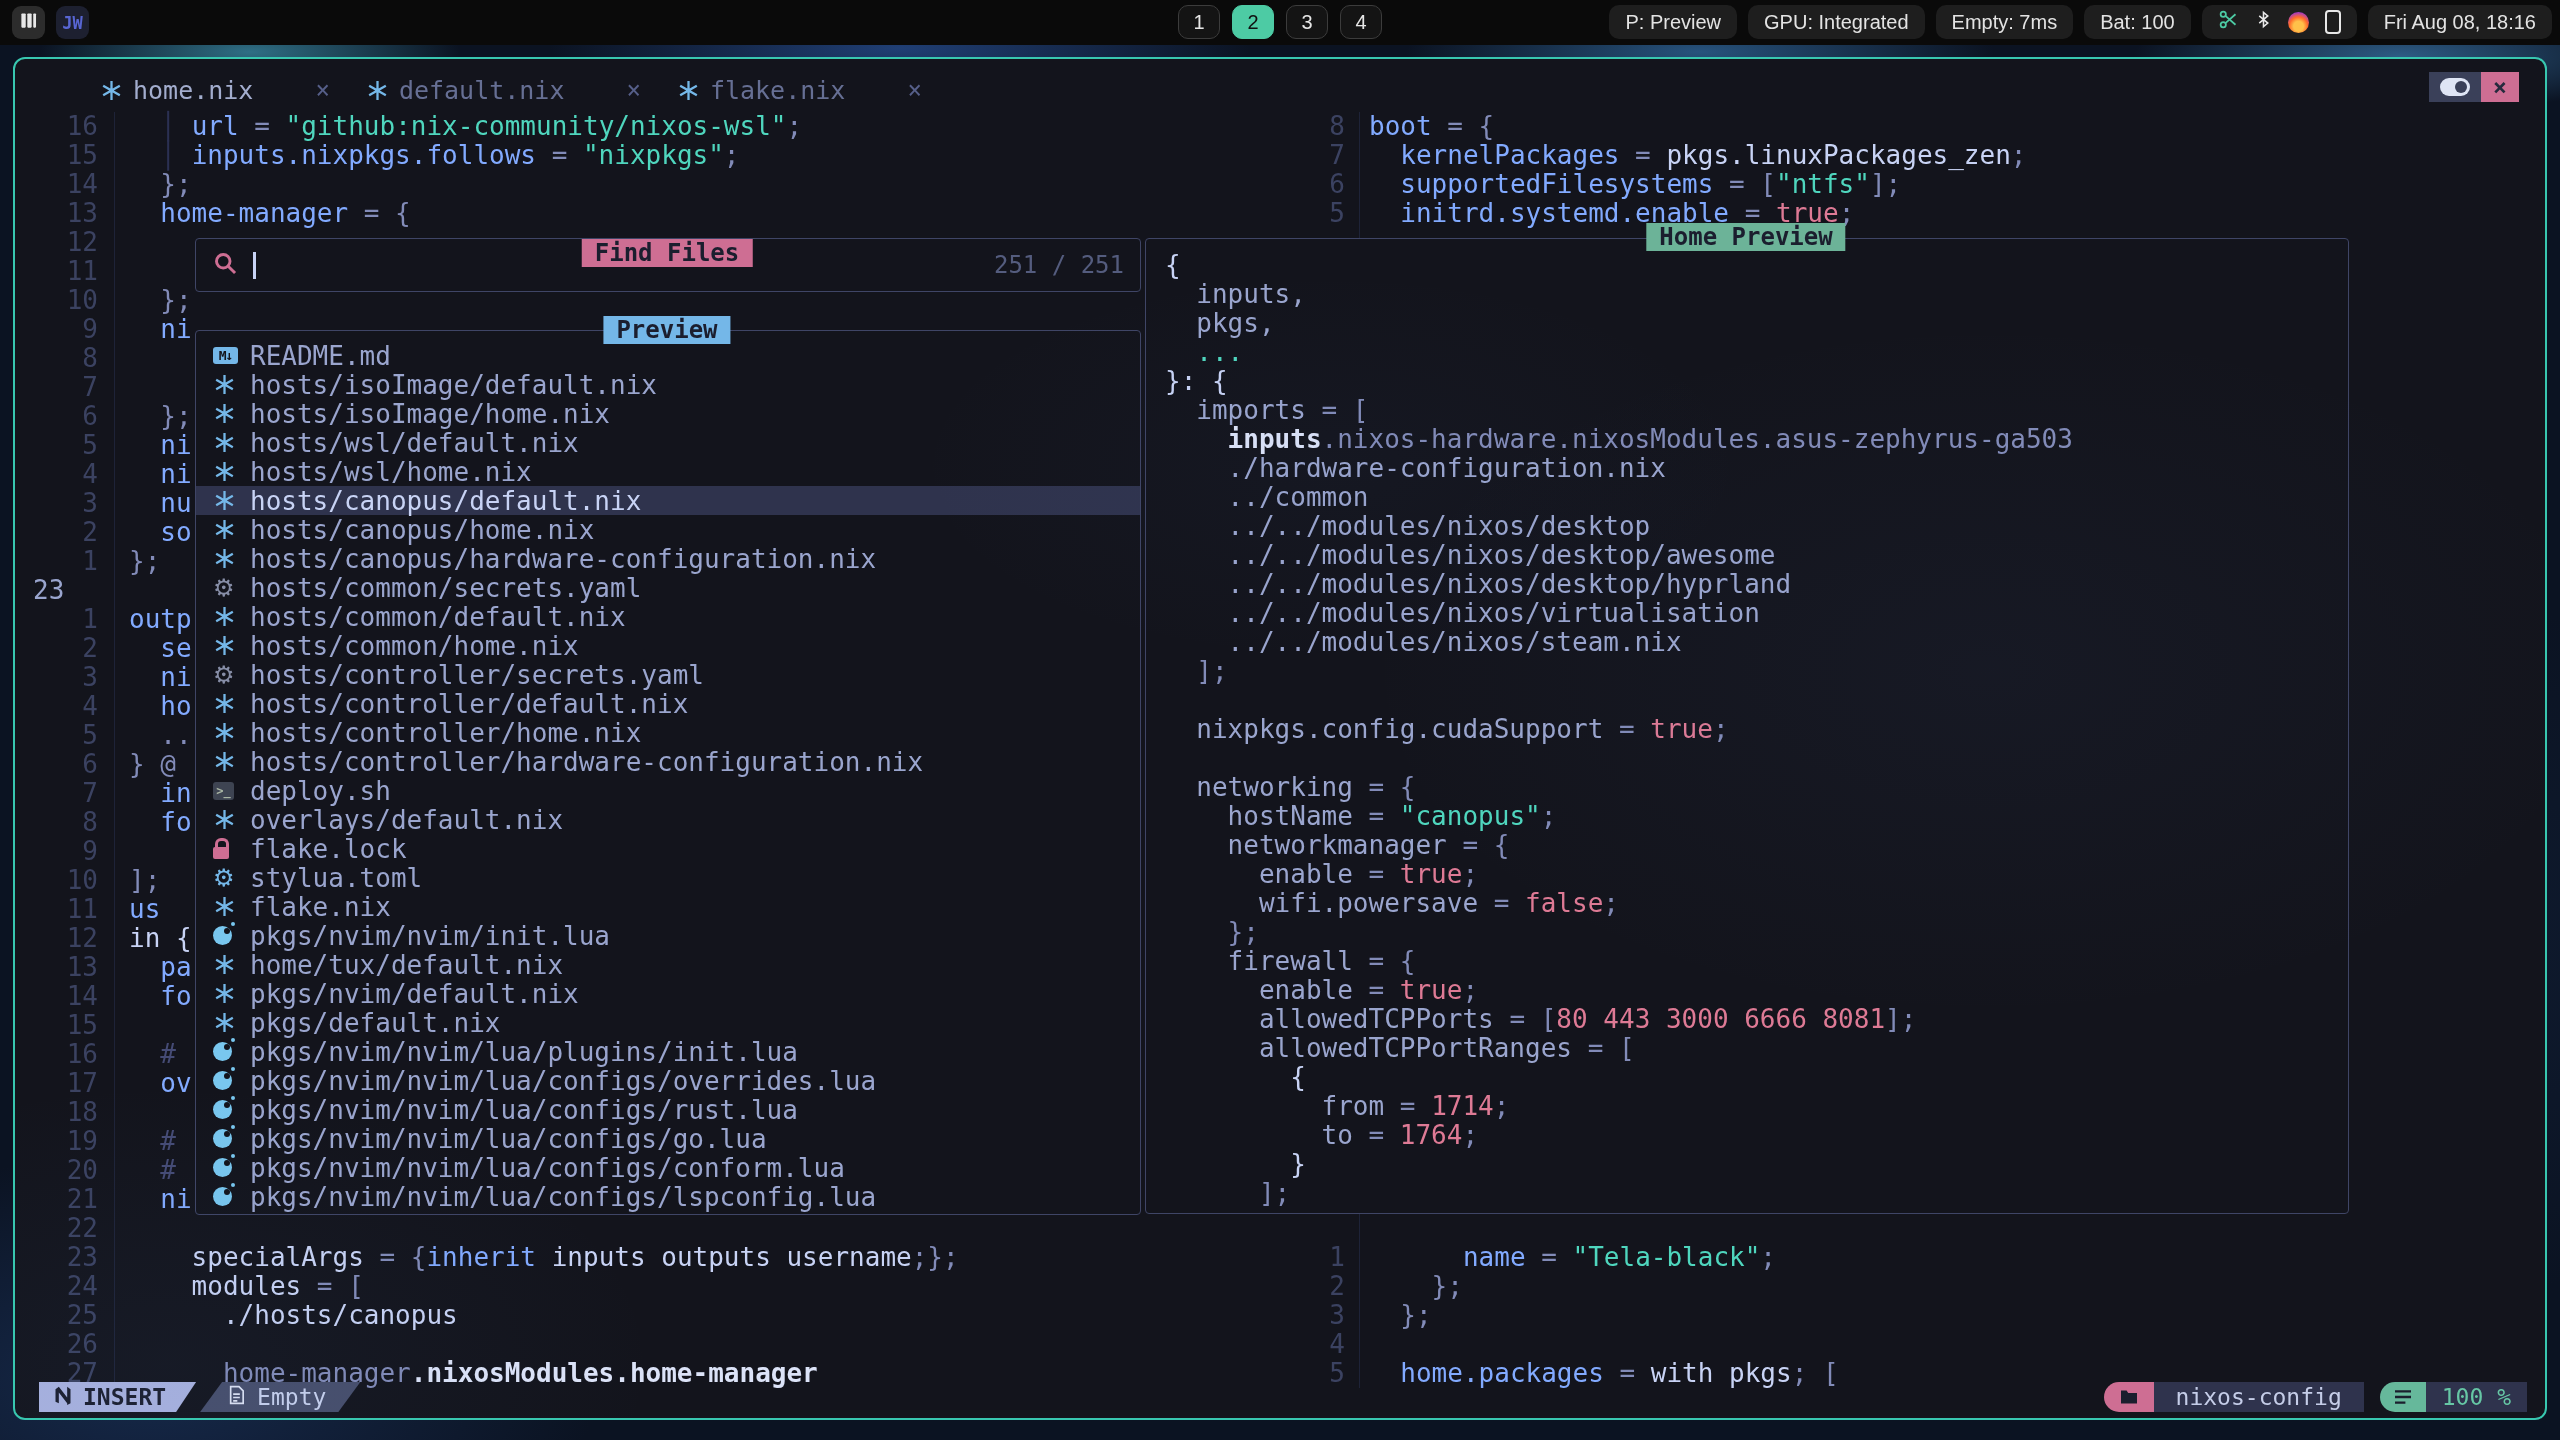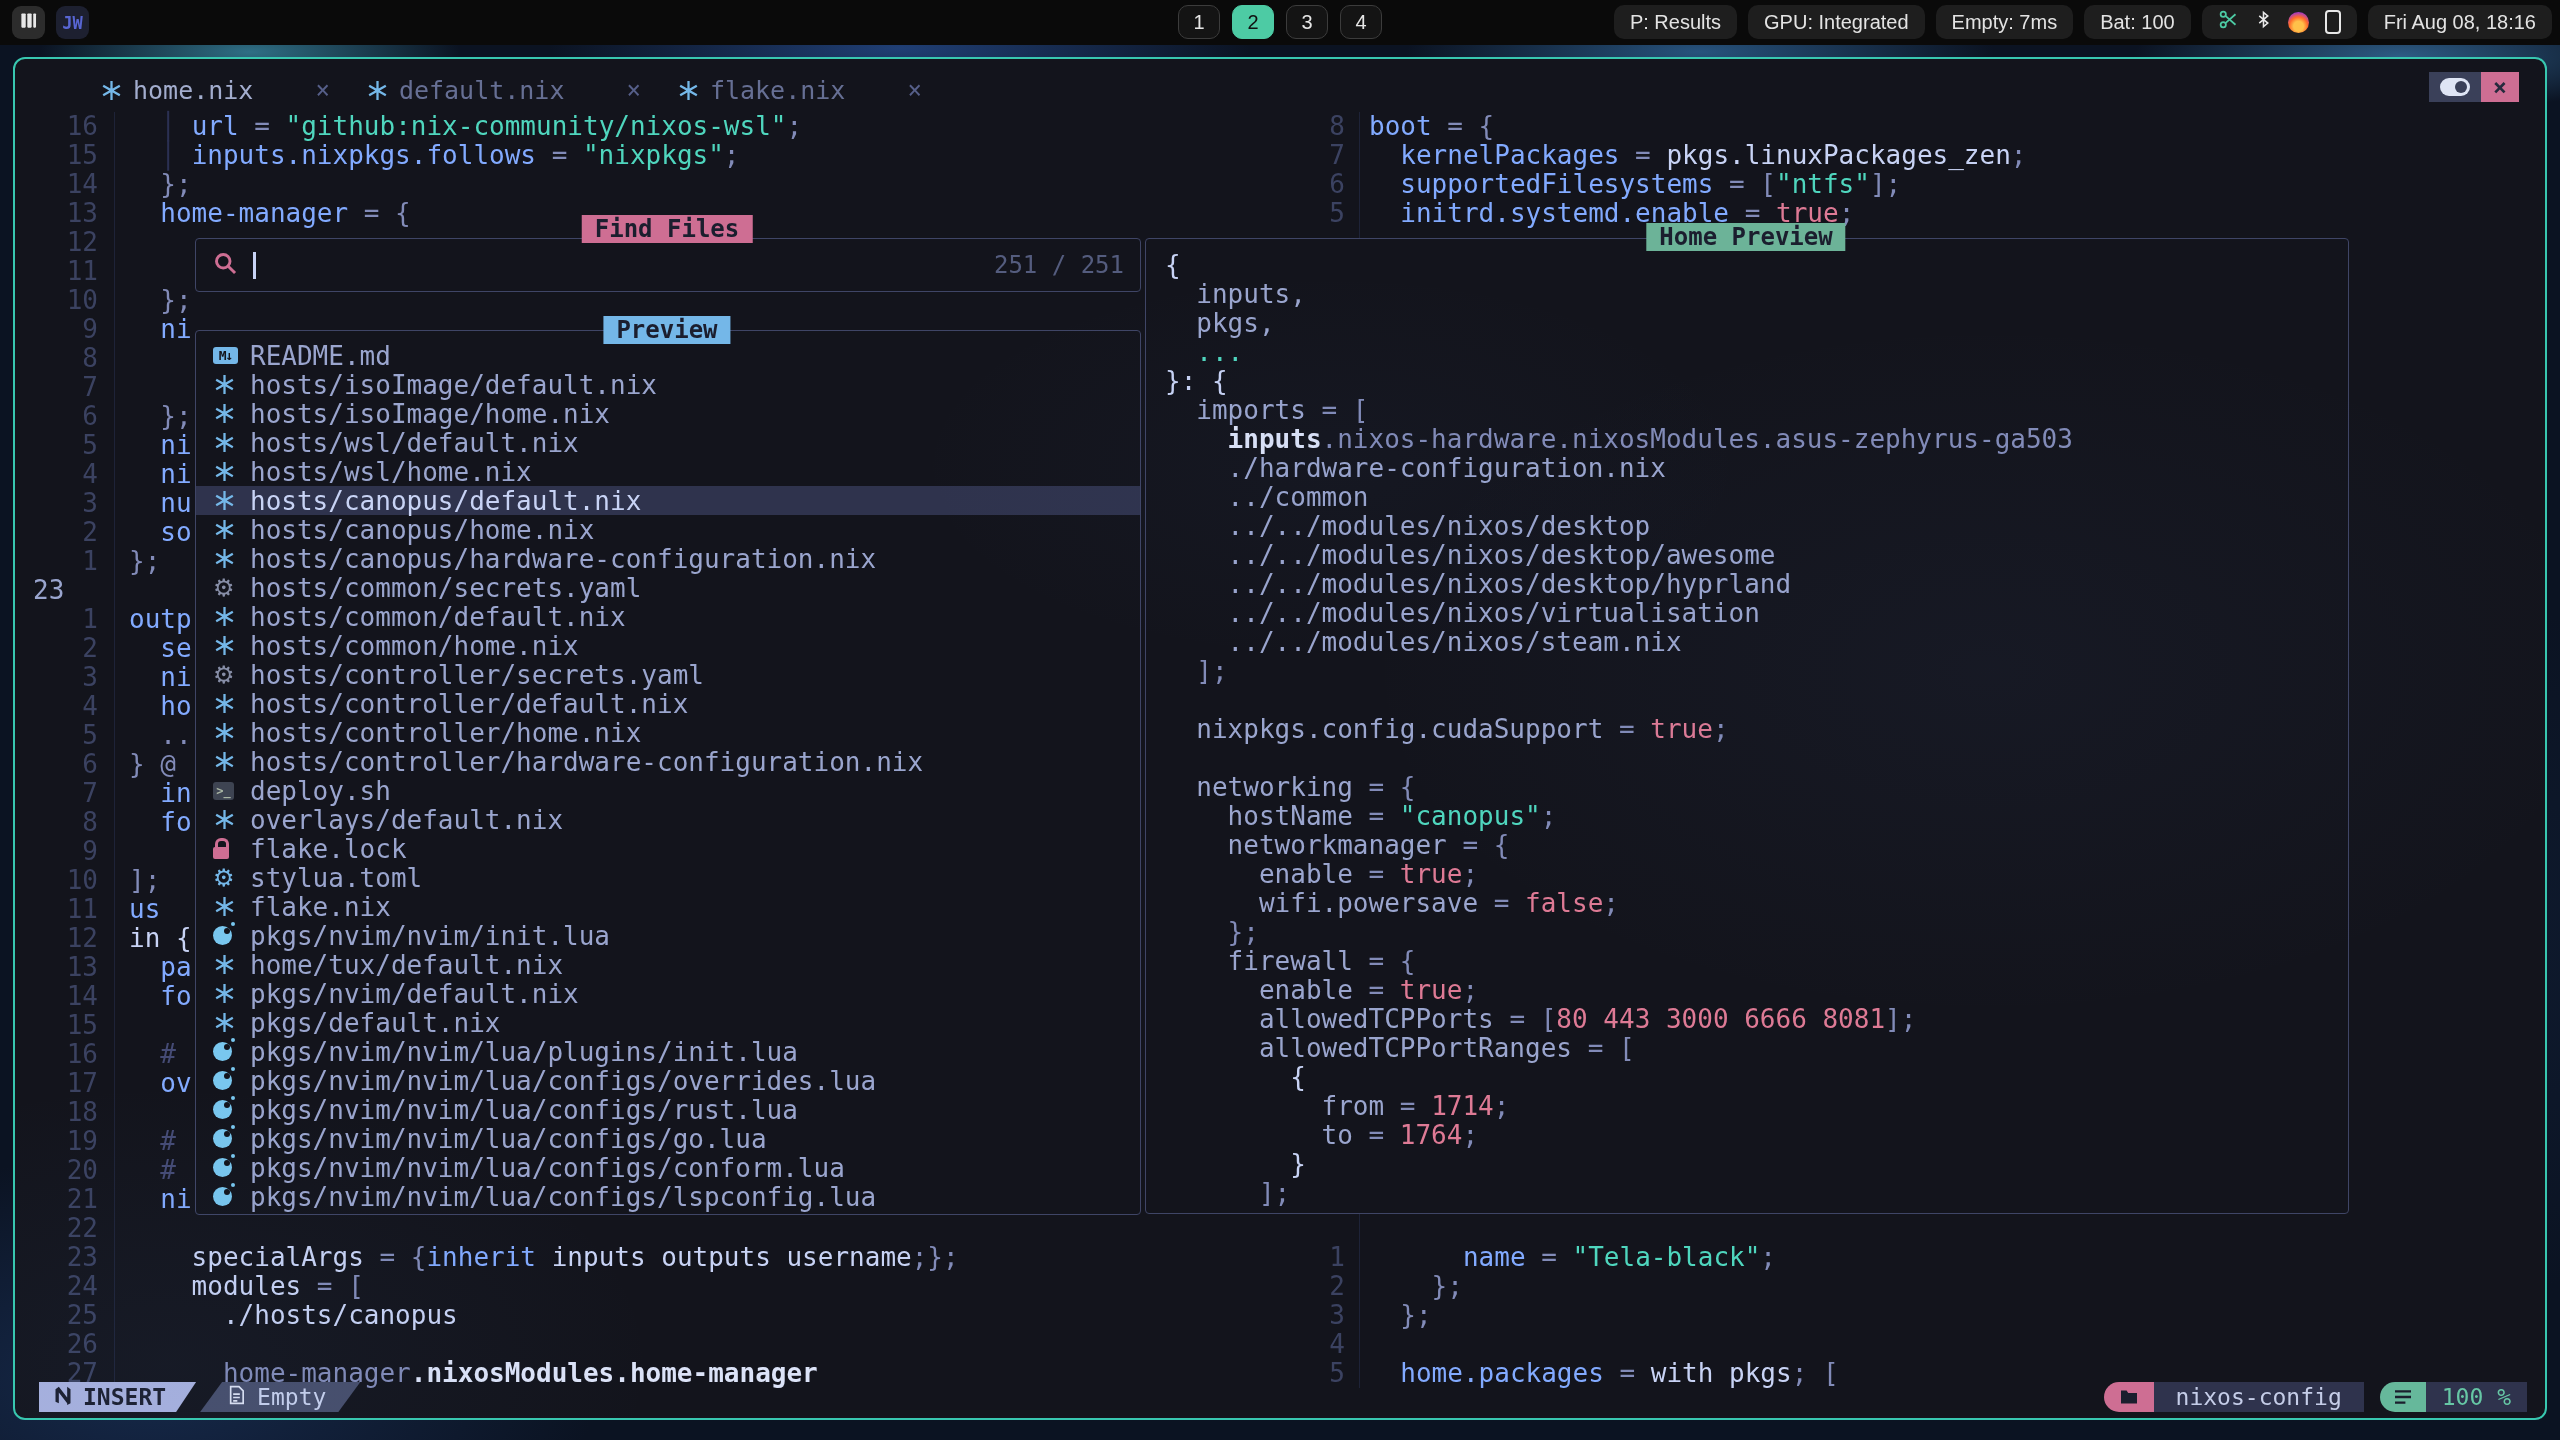--- a/index.html
+++ b/index.html
@@ -102,21 +102,21 @@
   .fi-lua::before { content:''; position:absolute; width:6px; height:6px; border-radius:50%; background:#13141c;
                     right:2px; top:2px; }
   .fi-lua::after { content:''; position:absolute; width:4px; height:4px; border-radius:50%; background:#79c7ef;
                    right:-3px; top:-4px; }
   .preview { left:1130px; top:179px; width:1202px; height:974px; overflow:hidden; }
   .plist { position:absolute; top:12px; left:19px; }
   .p-row { height:29px; line-height:29px; white-space:pre; font-size:26px; }
 
   .badge { position:absolute; height:28px; line-height:28px; padding:0 13px; font-size:24px; font-weight:bold;
            color:#1b1e2e; z-index:5; transform:translateX(-50%); }
-  .badge-find { left:652px; top:156px; background:#ce6e93; }
+  .badge-find { left:652px; top:180px; background:#ce6e93; }
   .badge-results { left:652px; top:257px; background:#74b7e8; }
   .badge-grep { left:1731px; top:164px; background:#6cb398; }
 
   
   .statusline { position:absolute; left:0; right:0; bottom:6px; height:30px; display:flex; align-items:center;
                 padding:0 18px 0 24px; font-size:23px; }
   .seg { height:30px; display:flex; align-items:center; }
   .seg-mode { background:#aab3e0; color:#1b1e2e; font-weight:bold; padding:0 30px 0 14px; gap:10px;
               clip-path:polygon(0 0,100% 0,calc(100% - 20px) 100%,0 100%); }
   .seg-file { background:#474e6b; color:#c9d2ef; padding:0 34px 0 28px; gap:12px; margin-left:4px;
@@ -148,21 +148,21 @@
     </div>
   </div>
   <div class="tb-center" id="workspaces">
       <div class="ws">1</div>
       <div class="ws active">2</div>
       <div class="ws">3</div>
       <div class="ws">4</div>
     </div>
   <div class="tb-right">
     <div class="pill">
-        <span>P: Results</span>
+        <span>P: Preview</span>
       </div>
     <div class="pill">
         <span>GPU: Integrated</span>
       </div>
     <div class="pill">
         <span>Empty: 7ms</span>
       </div>
     <div class="pill">
         <span>Bat: 100</span>
       </div>

